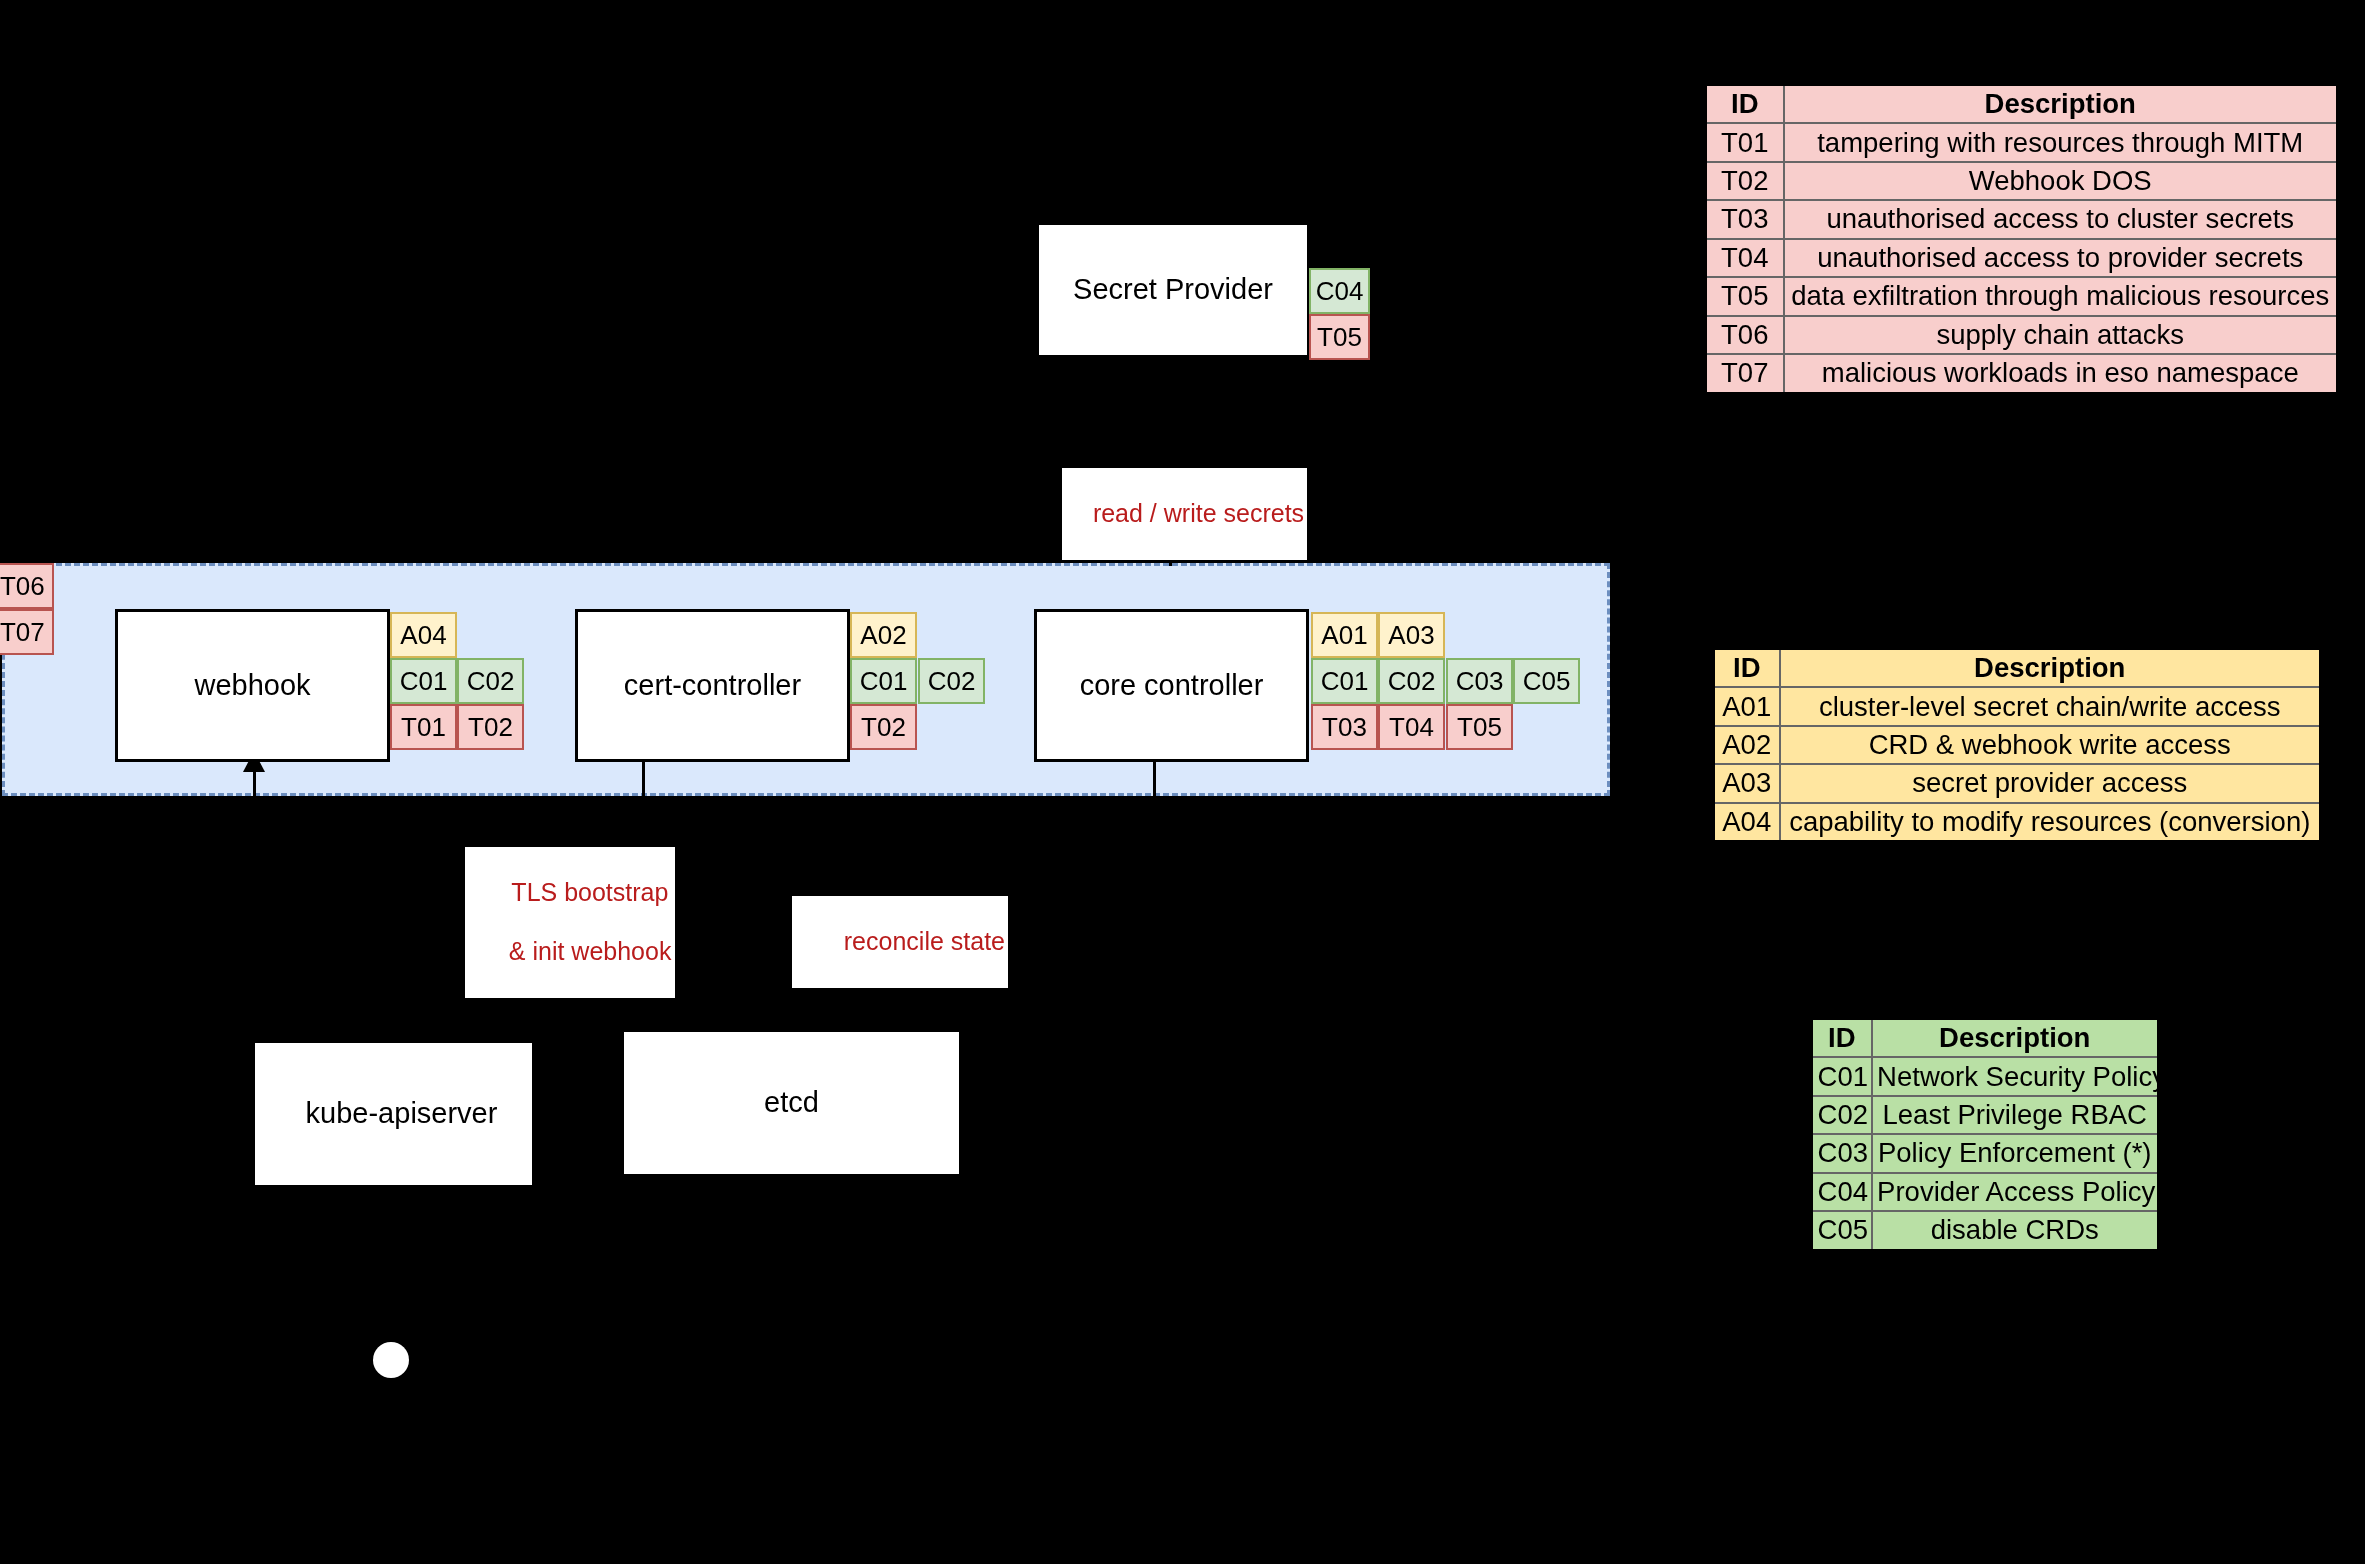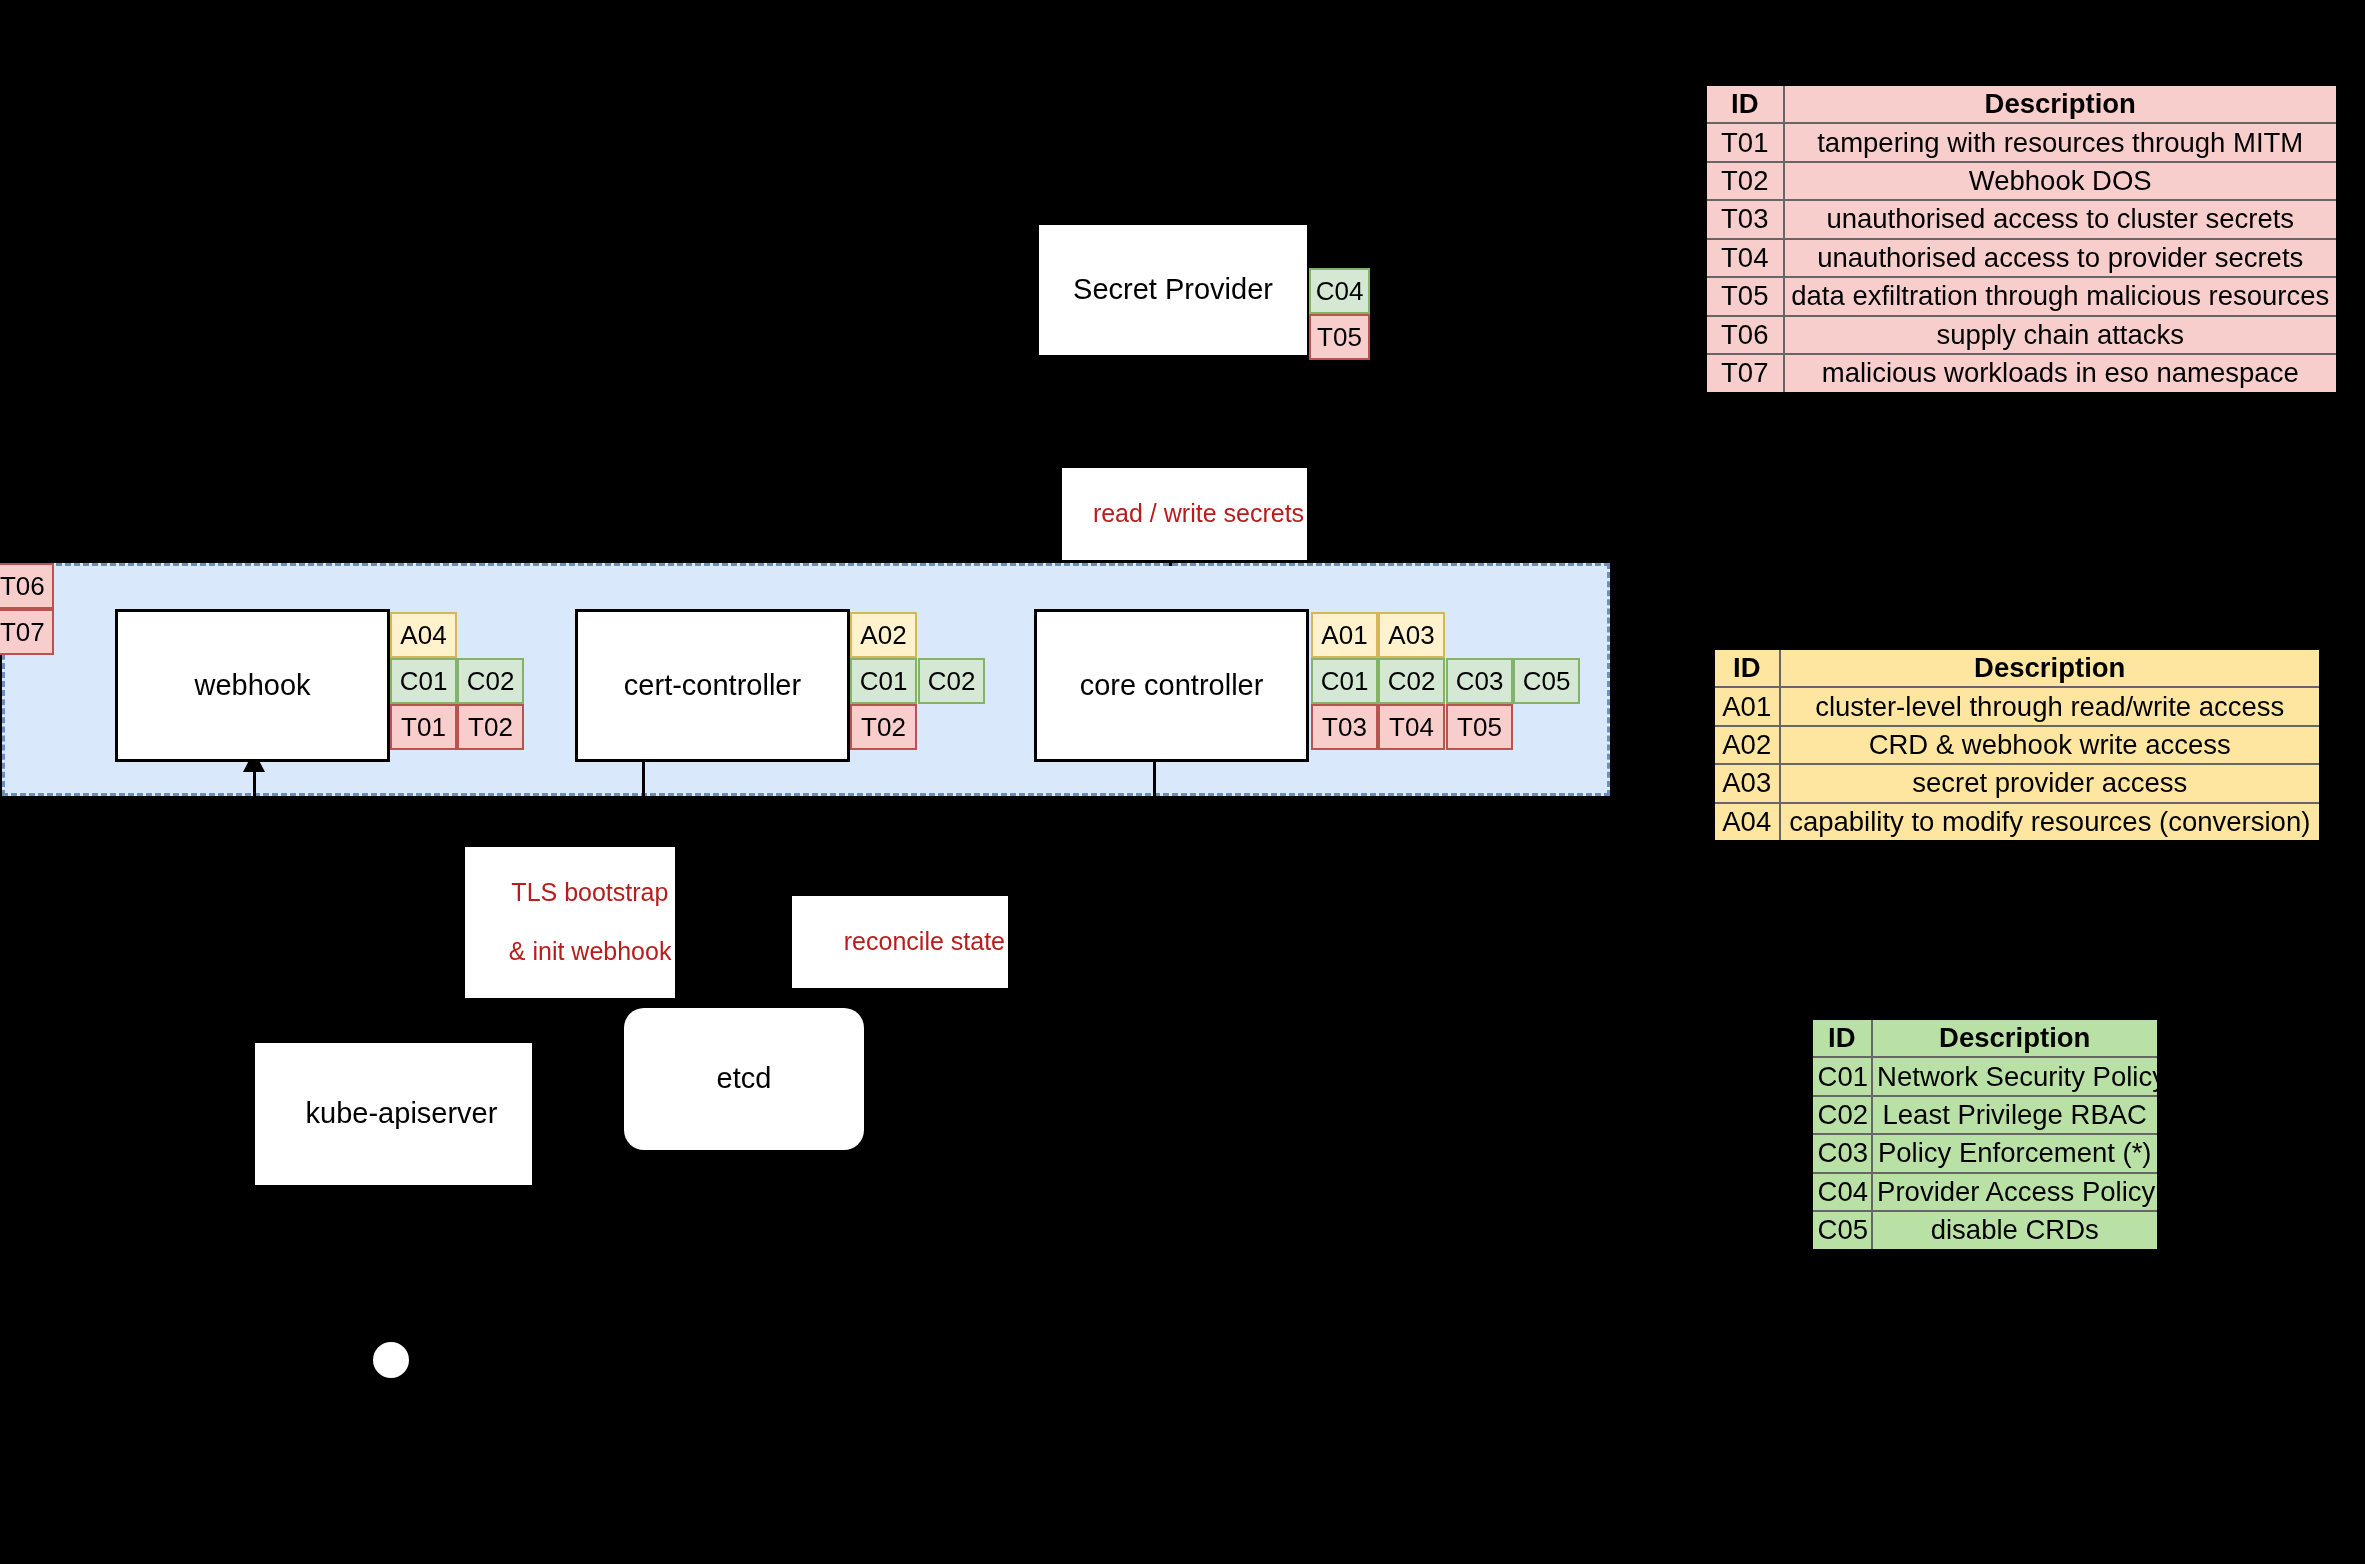--- a/index.html
+++ b/index.html
@@ -199,21 +199,21 @@
     <span>TLS bootstrap</span><br>
     <span>&amp; init webhook</span>
   </div>
   <div class="edge-label" style="left:792px;top:896px;padding-left:24px;">
     <span>reconcile state</span>
   </div>
 
   <div class="node" style="left:255px;top:1043px;width:277px;height:142px;padding-left:16px;">
     <span>kube-apiserver</span>
   </div>
-  <div class="node" style="left:624px;top:1008px;width:240px;height:142px;border-radius:20px;">
+  <div class="node" style="left:624px;top:1032px;width:335px;height:142px;">
     <span>etcd</span>
   </div>
 
   <div class="dot" style="left:373px;top:1342px;width:36px;height:36px;"></div>
 
   <table class="legend threats" style="left:1704px;top:83px;width:635px;">
     <colgroup>
         <col style="width:78px">
         <col>
       </colgroup>
@@ -262,21 +262,21 @@
       </colgroup>
     <thead>
       <tr>
         <th class="idcol">ID</th>
         <th>Description</th>
       </tr>
     </thead>
     <tbody>
       <tr>
         <td class="idcol">A01</td>
-        <td>cluster-level through read/write access</td>
+        <td>cluster-level secret chain/write access</td>
       </tr>
       <tr>
         <td class="idcol">A02</td>
         <td>CRD &amp; webhook write access</td>
       </tr>
       <tr>
         <td class="idcol">A03</td>
         <td>secret provider access</td>
       </tr>
       <tr>

